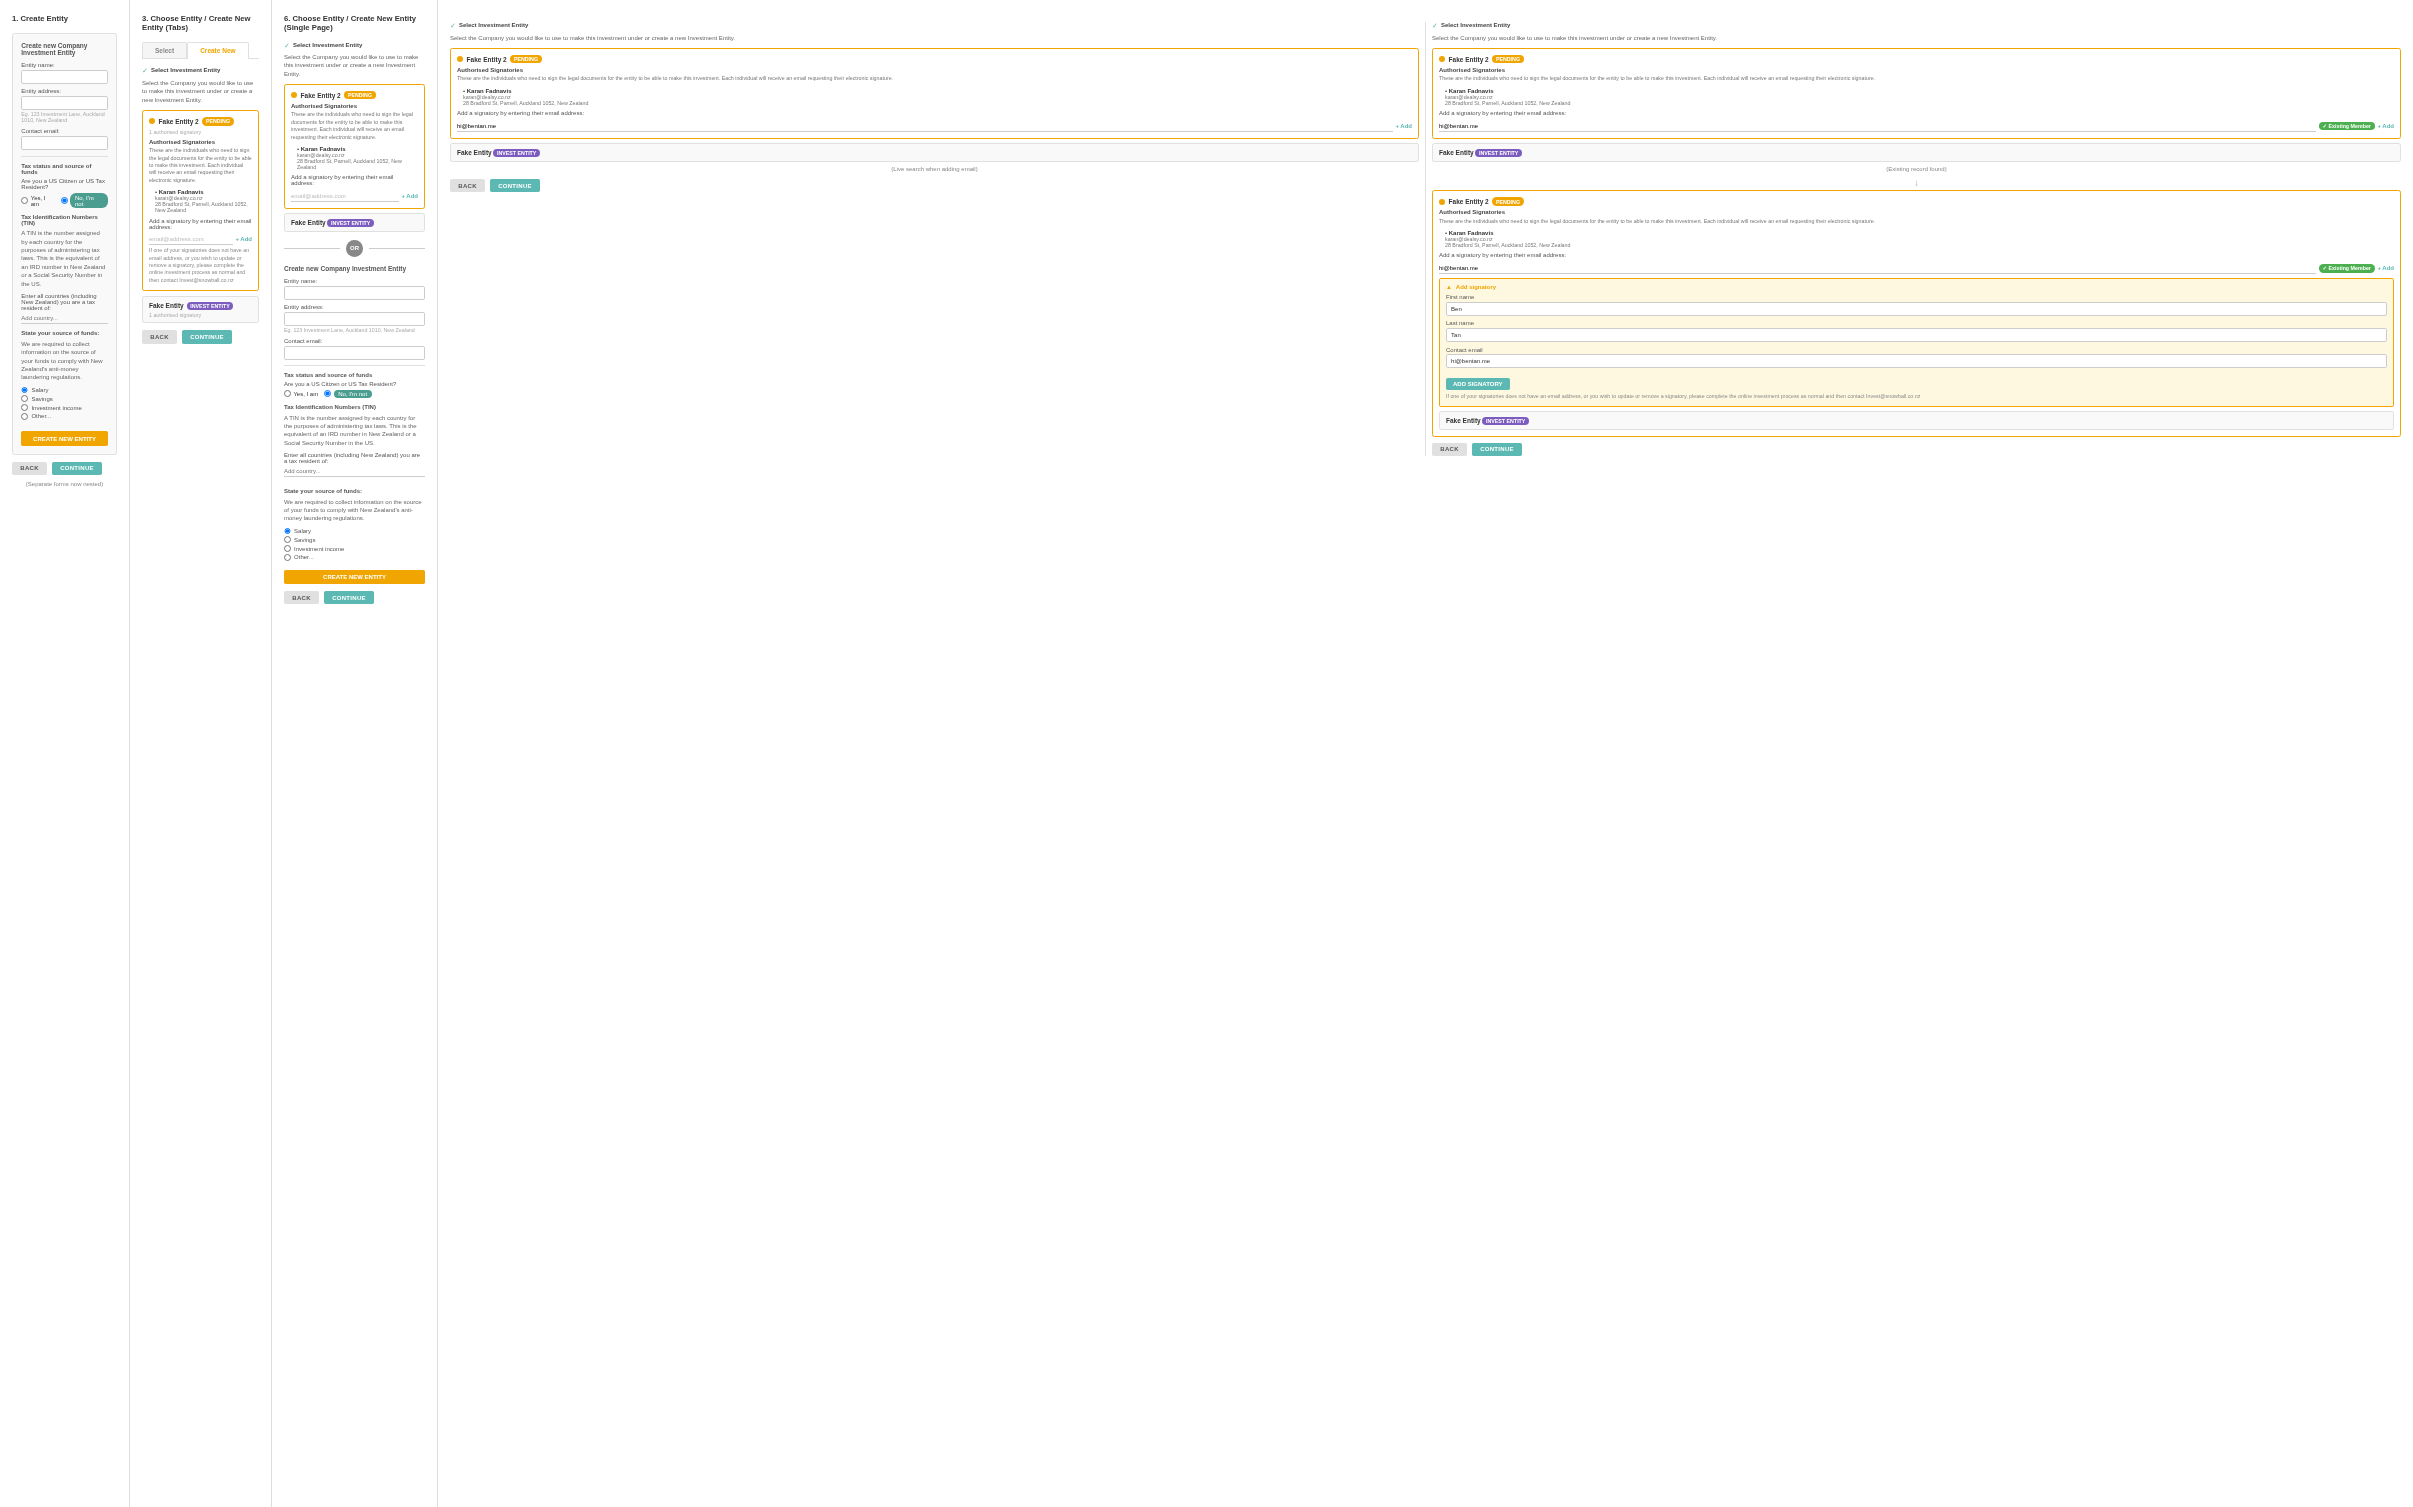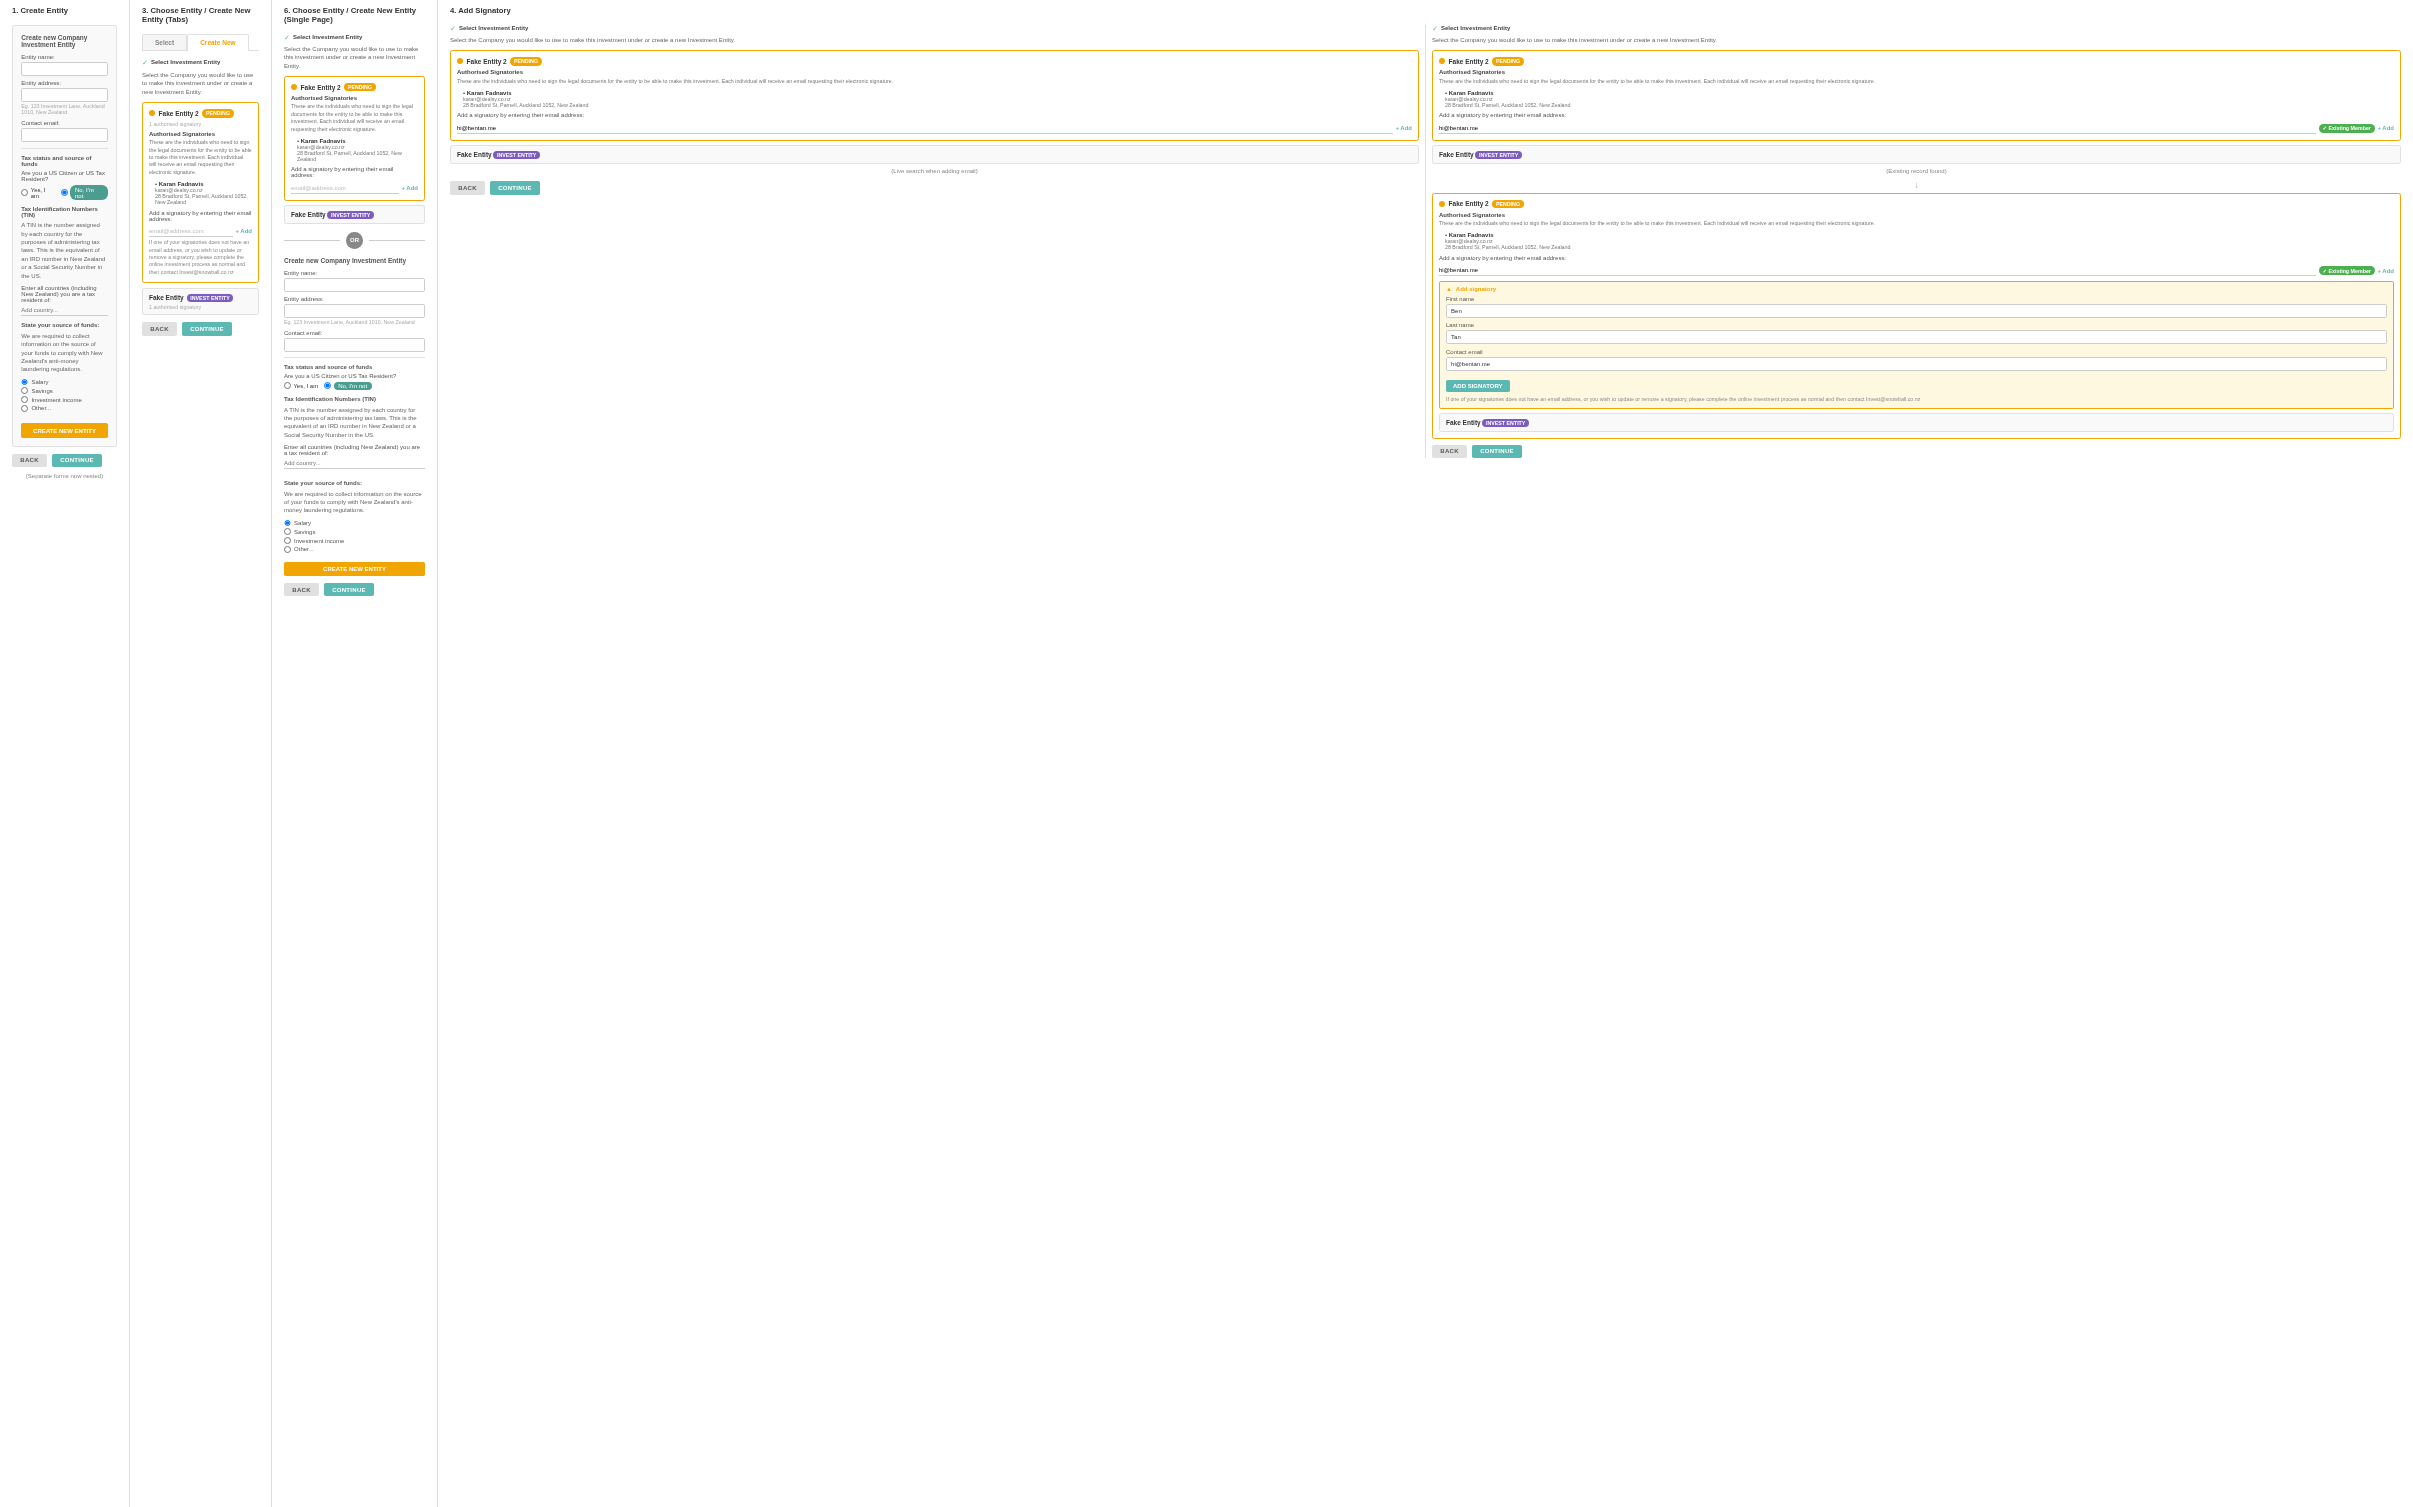--- a/index.html
+++ b/index.html
@@ -12,21 +12,21 @@
     .page-wrapper {
       display: flex;
       flex-direction: row;
       gap: 0;
       width: 100%;
       min-height: 100vh;
     }
     .section {
       background: #fff;
       flex: 1;
-      padding: 6px 12px;
+      padding: 14px 12px;
       border-right: 0.6px solid #ddd;
       min-width: 0;
     }
     .section:last-child { border-right: none; }
     .section-title {
       font-size: 7.7px;
       font-weight: 700;
       color: #333;
       margin-bottom: 9.5px;
     }
@@ -567,21 +567,20 @@
       </div>
       <button class="btn-create-entity">CREATE NEW ENTITY</button>
     </div>
     <div class="btn-row">
       <button class="btn btn-back">BACK</button>
       <button class="btn btn-teal">CONTINUE</button>
     </div>
   </div>
 
   <div class="section" style="flex:2; min-width:178px;">
-    <div class="section-title">4. Add Signatory</div>
     <div class="step4-inner" style="margin-top:8.3px;">
 
       <div class="step4-col">
         <div>
           <div style="display:flex;align-items:center;gap:3px;margin-bottom:3px;">
             <span style="color:#5cb8b2;font-size:7px;">✓</span>
             <span class="sig-section-title">Select Investment Entity</span>
           </div>
           <div class="intro-text">Select the Company you would like to use to make this investment under or create a new Investment Entity.</div>
           <div class="entity-card selected">

